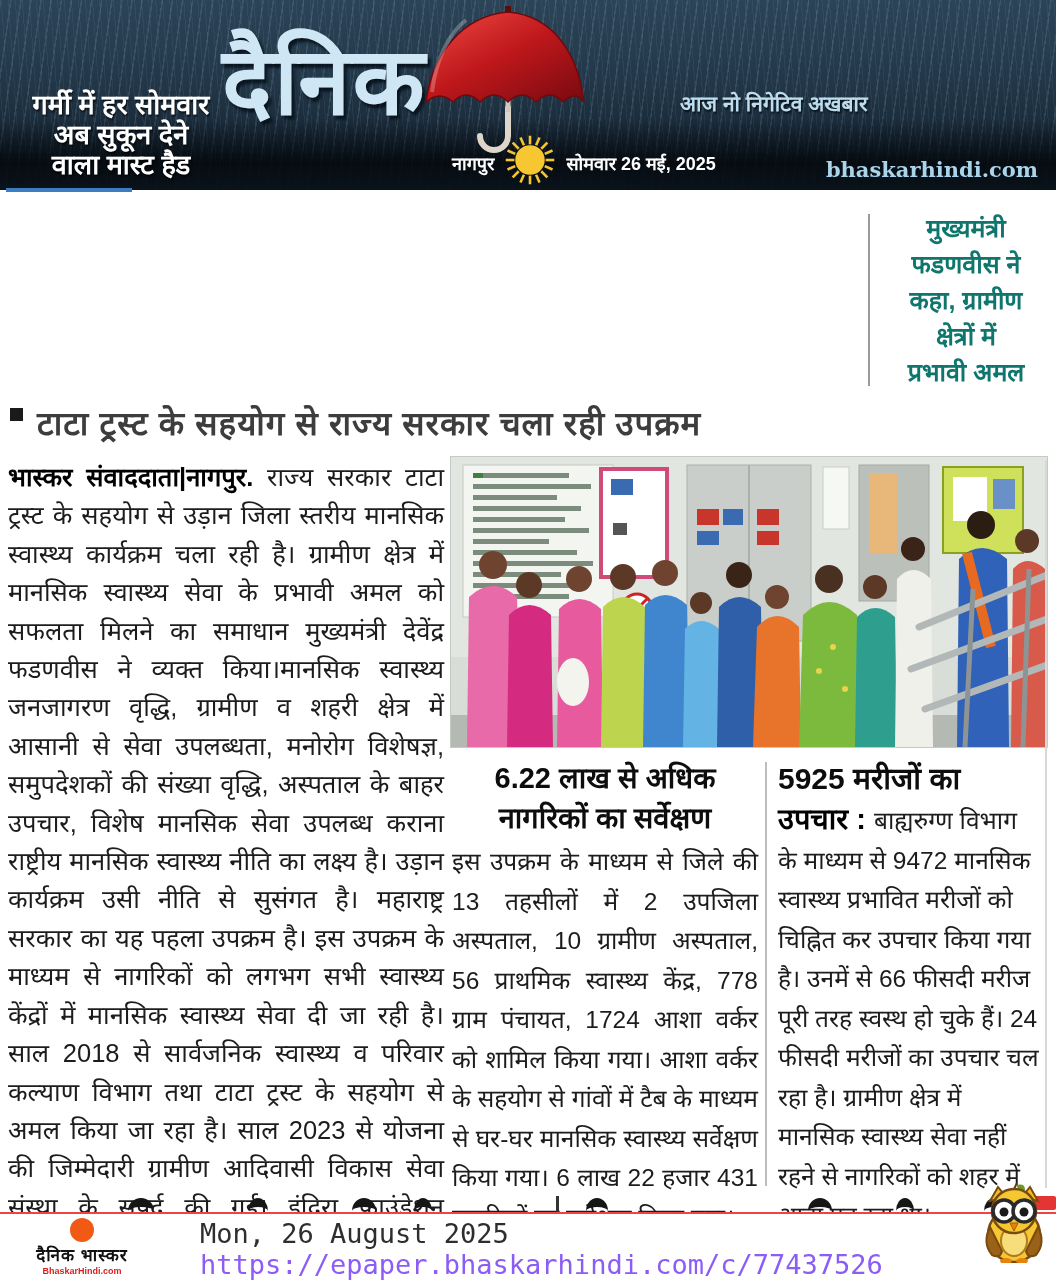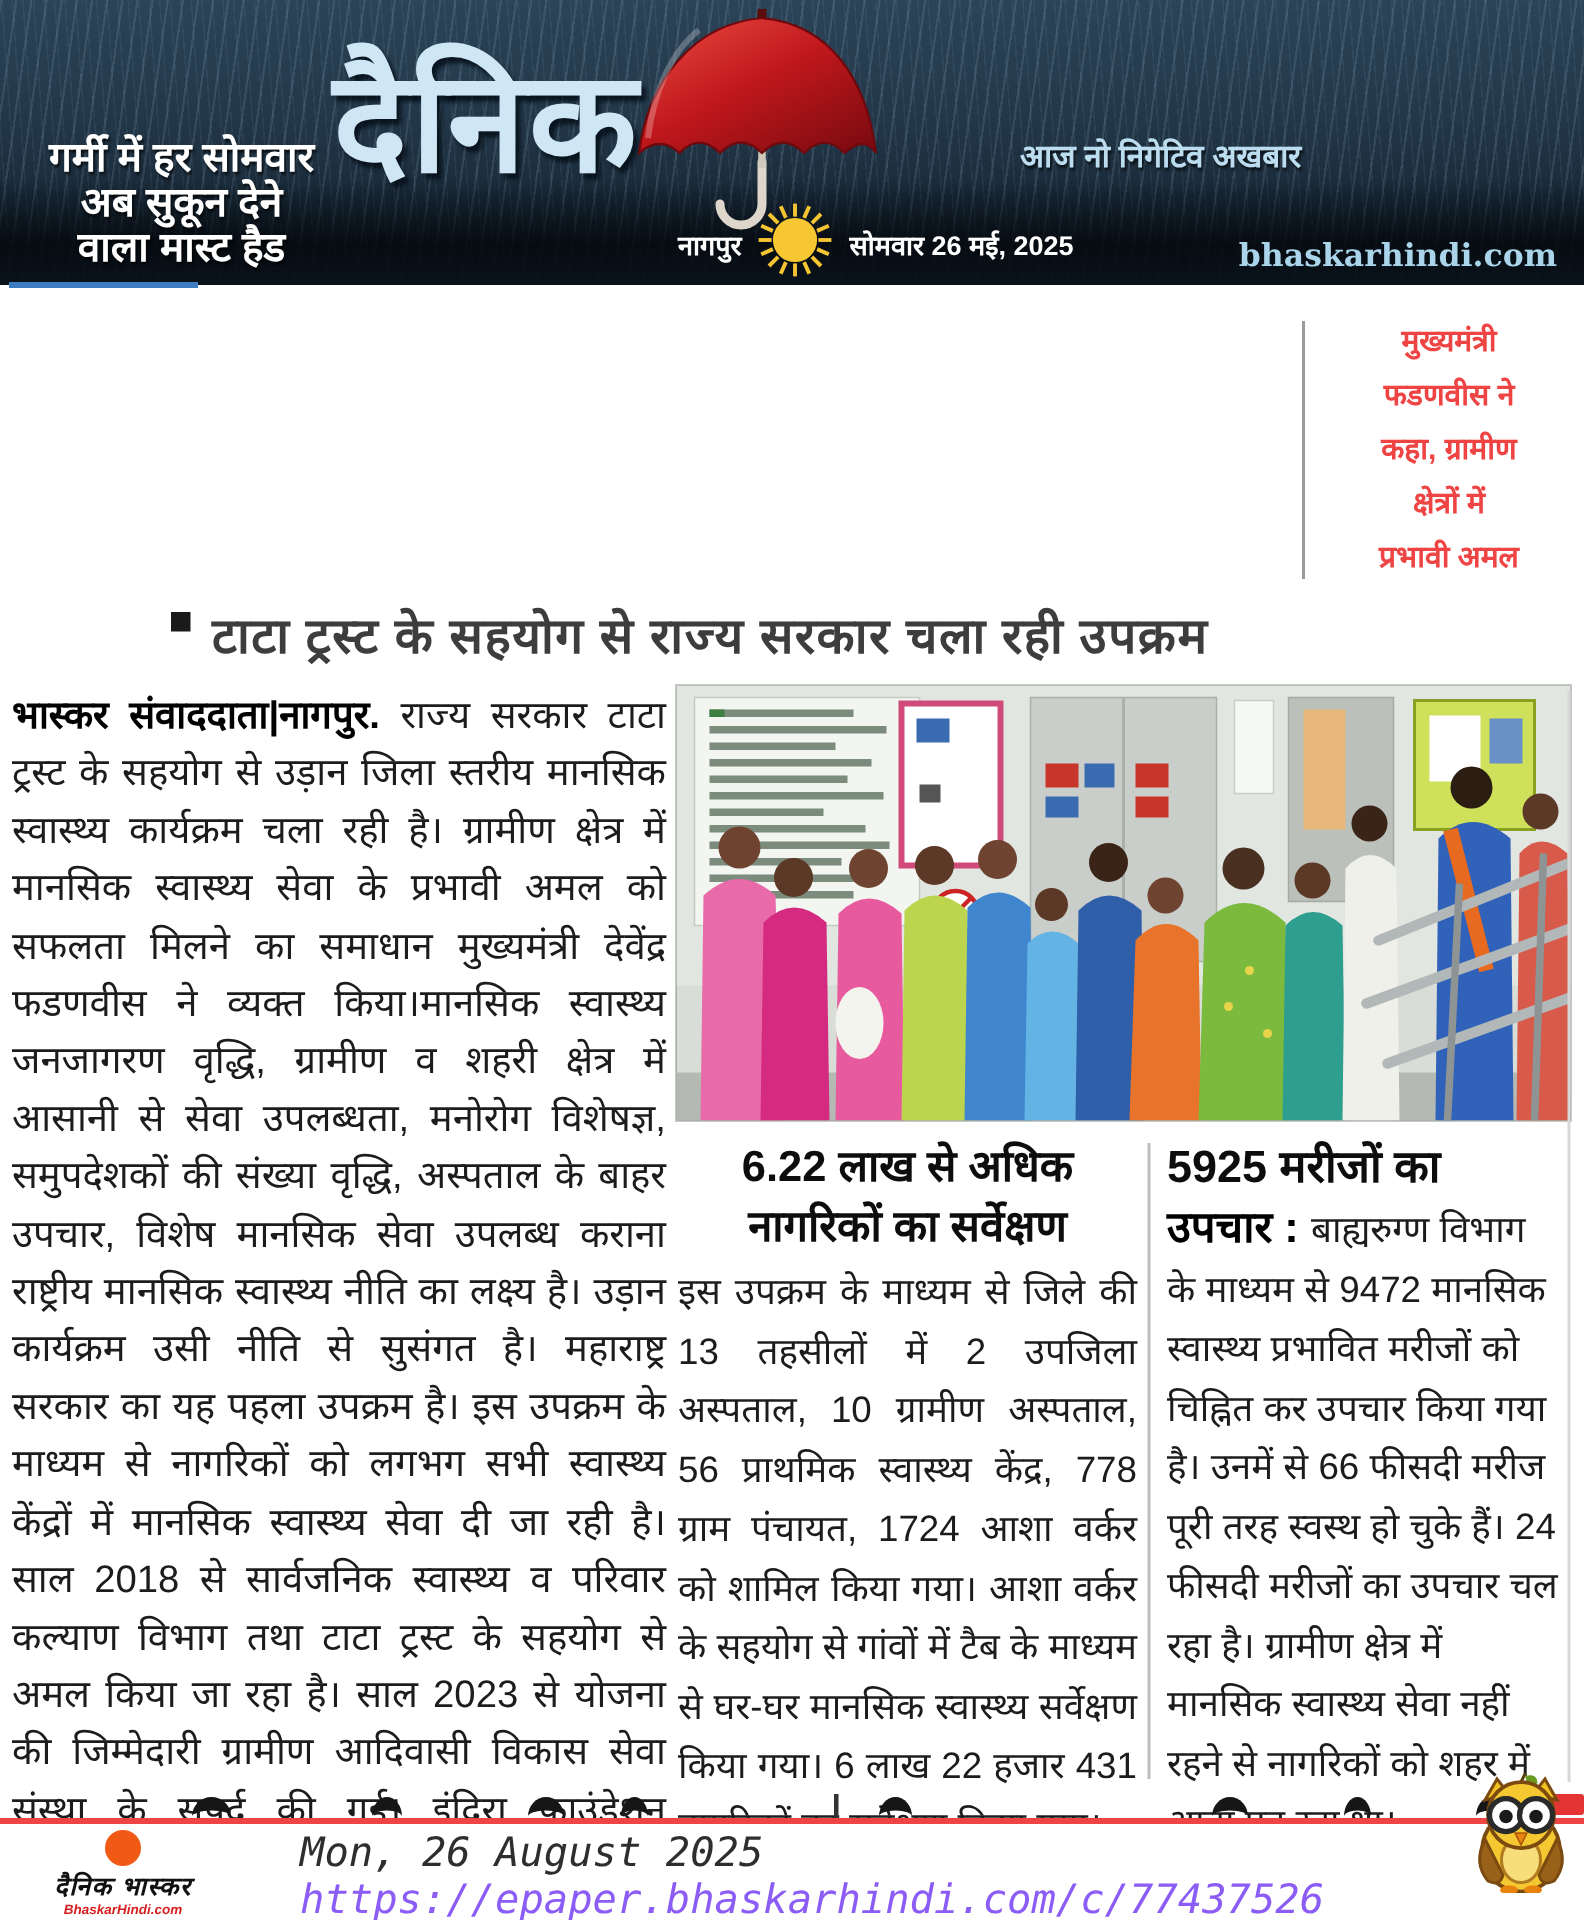--- a/index.html
+++ b/index.html
@@ -49,26 +49,26 @@
 
   
   .headline-main {
     position:absolute; left:8px; top:202px; width:852px; height:192px;
     font-weight:bold; font-size:61px; line-height:92px; color:#0d0d0d;
     text-align:center; letter-spacing:0px;
   }
   .headline-divider { position:absolute; left:868px; top:214px; width:2px; height:172px; background:#9a9a9a; }
   .headline-side {
     position:absolute; left:880px; top:210px; width:172px;
-    font-weight:bold; font-size:20px; line-height:36px; color:#ef4444;
+    font-weight:bold; font-size:25px; line-height:36px; color:#0f766e;
     text-align:center;
   }
   .subheadline {
     position:absolute; left:10px; top:400px; width:900px;
-    font-weight:bold; font-size:33px; color:#3d3d3d; letter-spacing:1px;text-align:center;
+    font-weight:bold; font-size:33px; color:#3d3d3d; letter-spacing:1px;
   }
   .subheadline .bullet {
     display:inline-block; width:13px; height:13px; background:#1a1a1a;
     margin-right:14px; vertical-align:14px;
   }
 
   
   .col-left {
     position:absolute; left:8px; top:458px; width:436px; height:732px;
     font-size:25.5px; line-height:38.4px; color:#1c1c1c; text-align:justify;
@@ -96,21 +96,21 @@
   .cutoff .m {
     position:absolute; top:2px; height:26px; border-top:9px solid #161616;
     border-radius:50% 50% 0 0;
   }
   .cutoff .vbar { position:absolute; top:0; width:3px; height:16px; background:#333; }
   .red-frag { position:absolute; left:1016px; top:1196px; width:40px; height:14px; background:#e43434; border-radius:2px; }
 
   
   .bottom-bar {
     position:absolute; left:0; top:1212px; width:1056px; height:56px;
-    background:#ffffff; border-top:4px solid #ef4444;font-style:italic;
+    background:#ffffff; border-top:2px solid #ef4444;
   }
   .footer-logo { position:absolute; left:22px; top:4px; width:120px; text-align:center; }
   .footer-logo .dot { width:24px; height:24px; border-radius:50%; background:#f05a14; margin:0 auto 1px; }
   .footer-logo .t { font-weight:bold; font-size:17px; color:#111; letter-spacing:1px; }
   .footer-logo .s { font-weight:bold; font-size:9px; color:#d81f1f; }
   .footer-text {
     position:absolute; left:200px; top:4px;
     font-family:"DejaVu Sans Mono", monospace; font-size:27px; line-height:31px; color:#2e2e2e;
   }
   .footer-text .url { color:#8b5cf6; text-decoration:none; }

